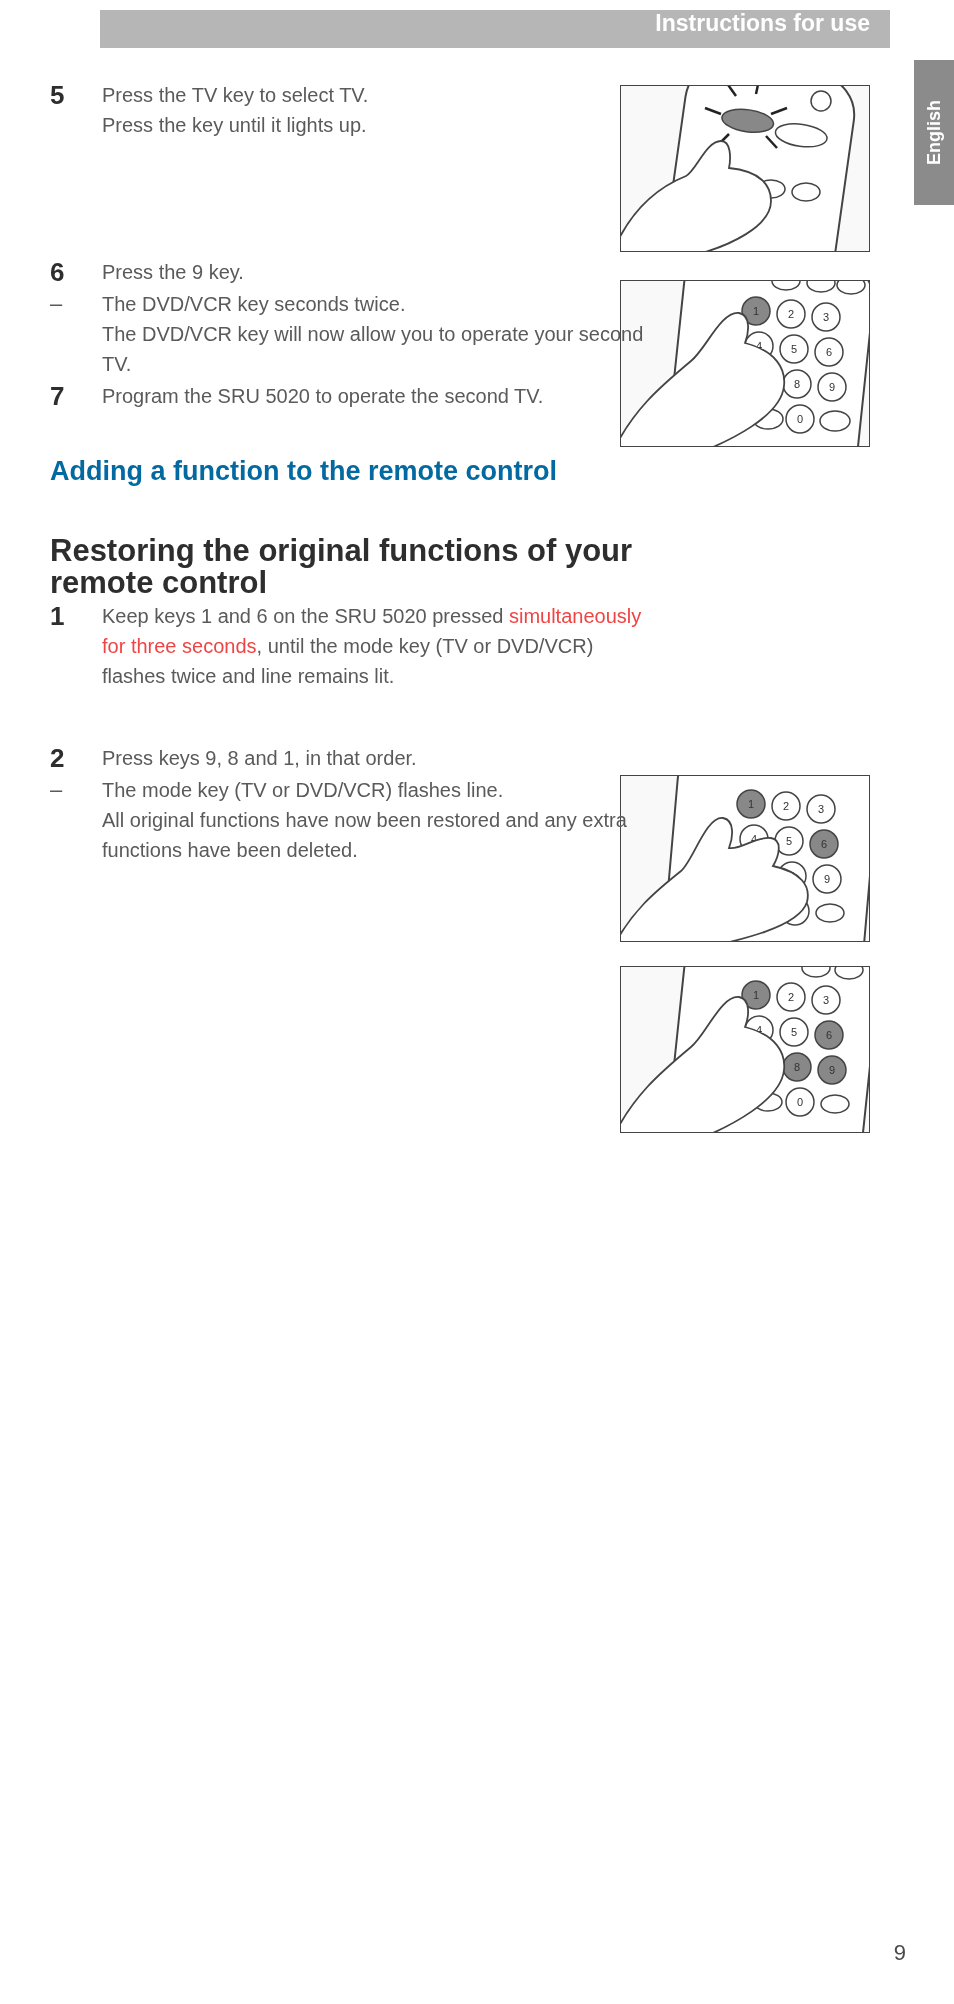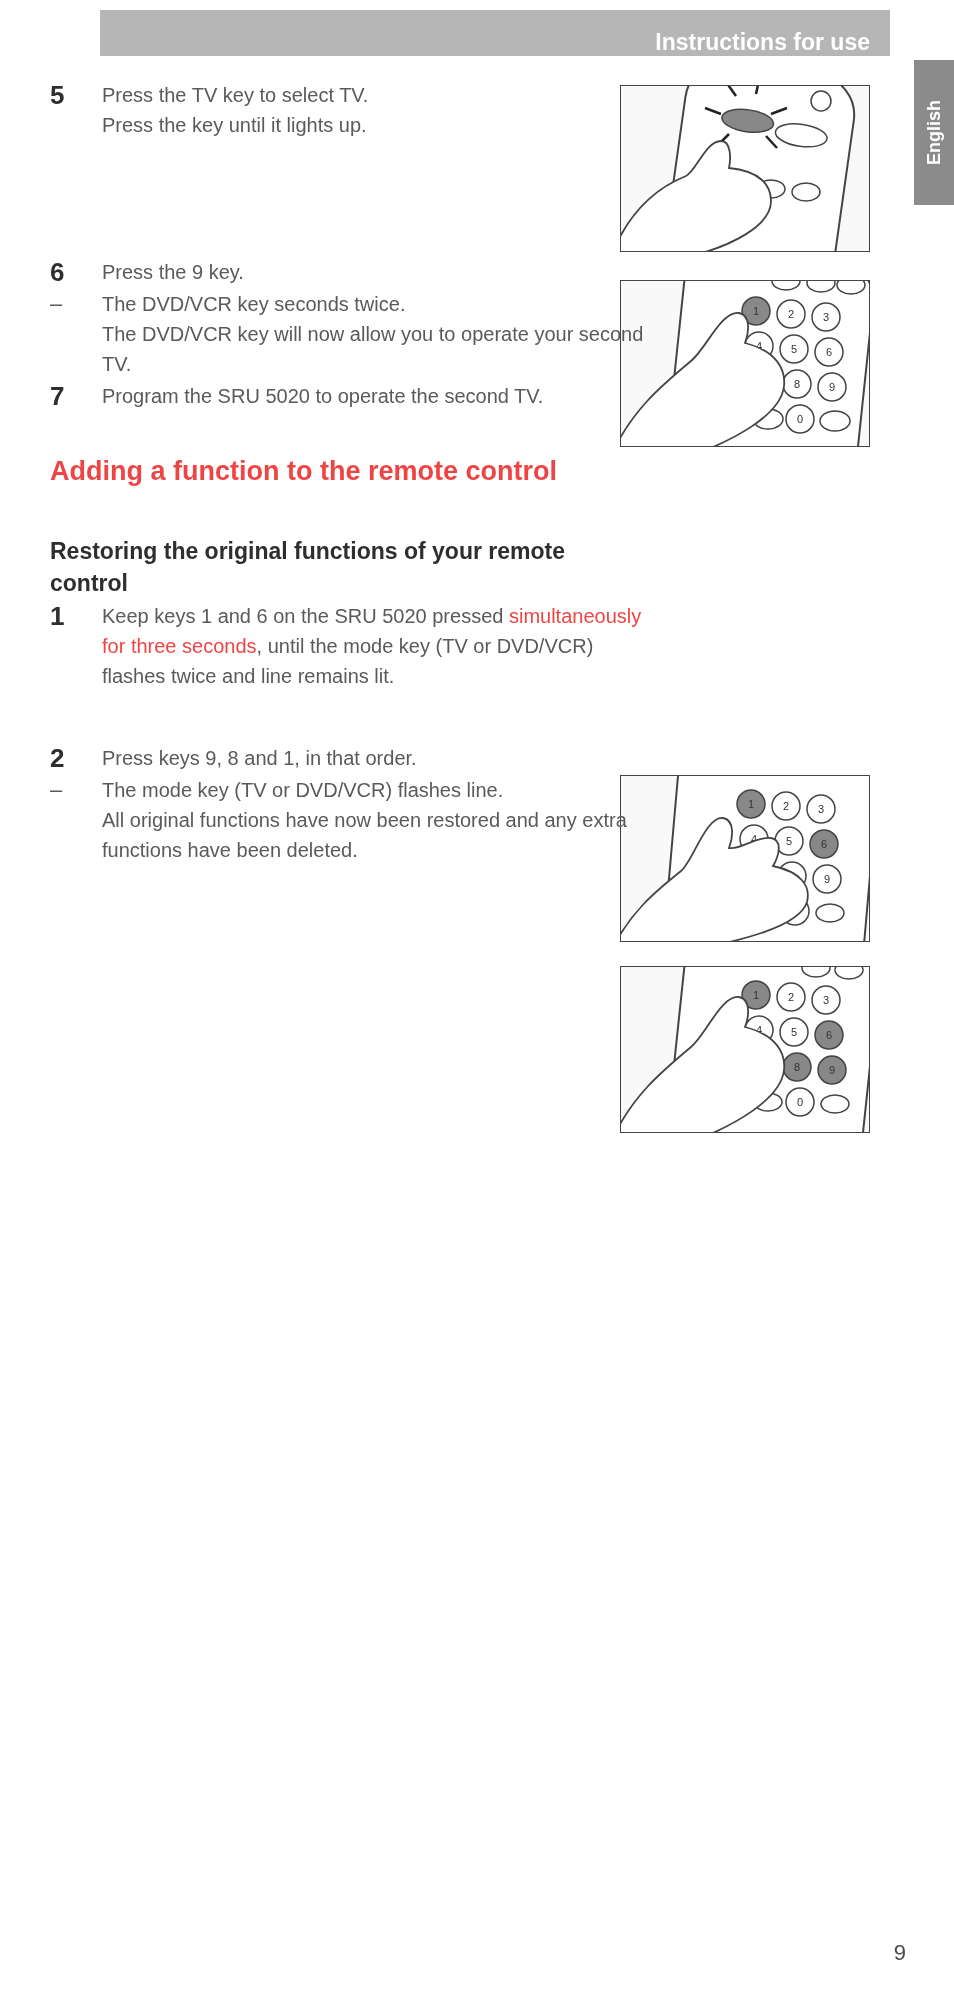--- a/index.html
+++ b/index.html
@@ -9,24 +9,24 @@
     font-family: Helvetica, Arial, sans-serif;
     background: #fff;
     position: relative;
     color: #3a3a3a;
   }
   .header-bar {
     position: absolute;
     top: 10px;
     left: 100px;
     width: 790px;
-    height: 46px;
+    height: 38px;
     background: #b6b6b6;
     display: flex;
-    align-items: flex-end;
+    align-items: flex-start;
     justify-content: flex-end;
     padding-right: 20px;
   }
   .header-title {
     color: #fff;
     font-weight: bold;
     font-size: 23px;
   }
   .lang-tab {
     position: absolute;
@@ -74,27 +74,27 @@
   .step-body {
     flex: 1;
     font-size: 20px;
     line-height: 30px;
     color: #5a5a5a;
     padding-right: 250px;
   }
   .section-h2 {
     font-weight: bold;
     font-size: 27px;
-    color: #ef4444;
+    color: #0369a1;
     margin-top: 45px;
     margin-bottom: 6px;
   }
   .section-h2b {
     font-weight: bold;
-    font-size: 23px;
+    font-size: 31px;
     color: #2e2e2e;
     margin-top: 48px;
     margin-bottom: 2px;
     line-height: 32px;
   }
   .section-para {
     font-size: 22px;
     line-height: 30px;
     color: #5a5a5a;
     margin-bottom: 4px;

